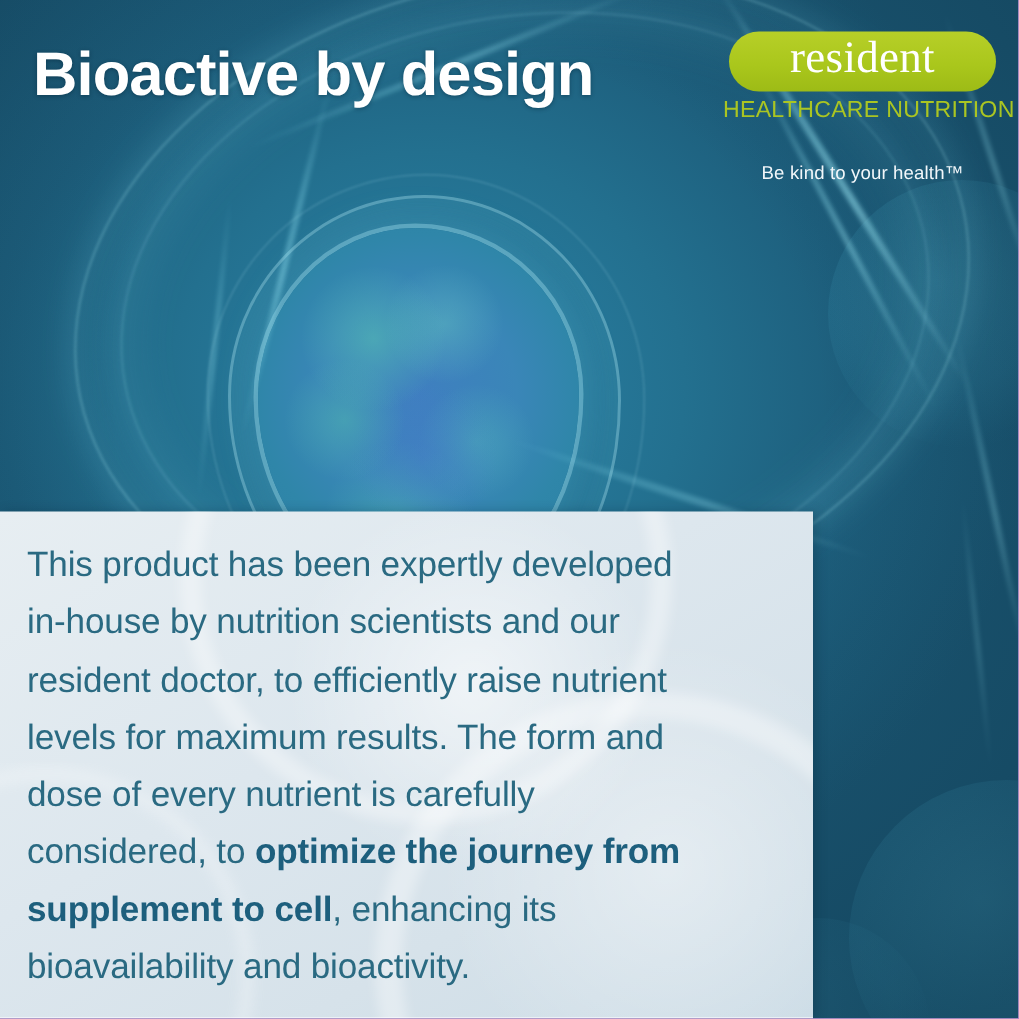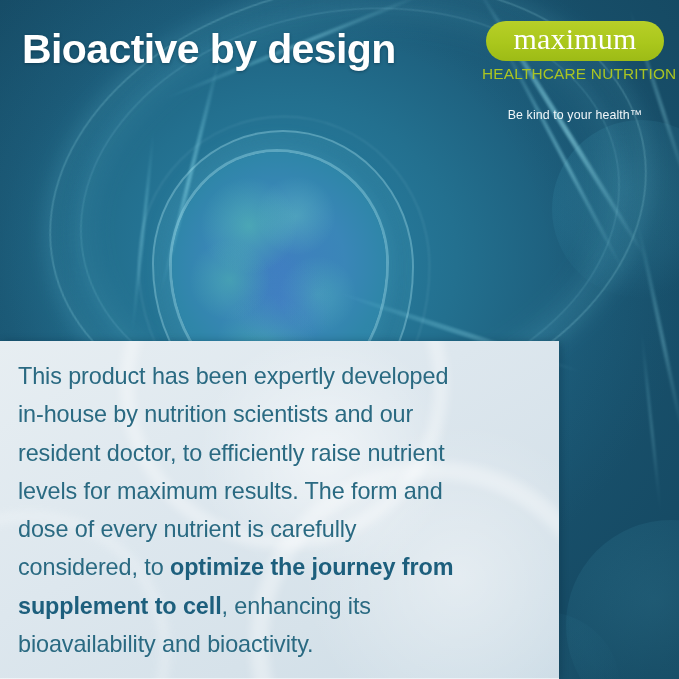--- a/index.html
+++ b/index.html
@@ -169,21 +169,20 @@
   .panel {
     position: absolute;
     left: 0; top: 341px;
     width: 542px; height: 338px;
     background:
       radial-gradient(circle at 58% 34%, rgba(255,255,255,0.55) 0%, rgba(255,255,255,0) 32%),
       radial-gradient(circle at 82% 70%, rgba(255,255,255,0.38) 0%, rgba(255,255,255,0) 30%),
       linear-gradient(150deg, #e7eef2 0%, #dde7ee 42%, #d6e2ea 70%, #ccdce6 100%);
     box-shadow: 0 -1px 0 rgba(255,255,255,0.55) inset, 2px 0 7px rgba(6,38,55,0.30);
     overflow: hidden;
-    padding-left: 17px;
   }
   .panel-watermark {
     position: absolute;
     border-radius: 50%;
     border: 14px solid rgba(255,255,255,0.35);
     filter: blur(4px);
   }
   .pw1 { left: 120px; top: -120px; width: 300px; height: 300px; }
   .pw2 { left: 250px; top: 120px;  width: 330px; height: 330px; border-width: 18px; }
   .pw3 { left: -110px; top: 170px; width: 260px; height: 260px; border-width: 10px; opacity:.7; }
@@ -222,21 +221,21 @@
   <div class="wisp w6"></div>
   <div class="wisp w7"></div>
   <div class="wisp w8"></div>
   <div class="wisp w9"></div>
   <div class="bg-vignette"></div>
 
   <div class="headline">Bioactive by design</div>
 
   <div class="logo-block">
     <div class="logo-pill">
-      <span class="logo-word">maximum</span>
+      <span class="logo-word">resident</span>
     </div>
     <div class="logo-sub">HEALTHCARE NUTRITION</div>
     <div class="logo-tag">Be kind to your health™</div>
   </div>
 
   <div class="panel">
     <div class="panel-watermark pw1"></div>
     <div class="panel-watermark pw2"></div>
     <div class="panel-watermark pw3"></div>
 

